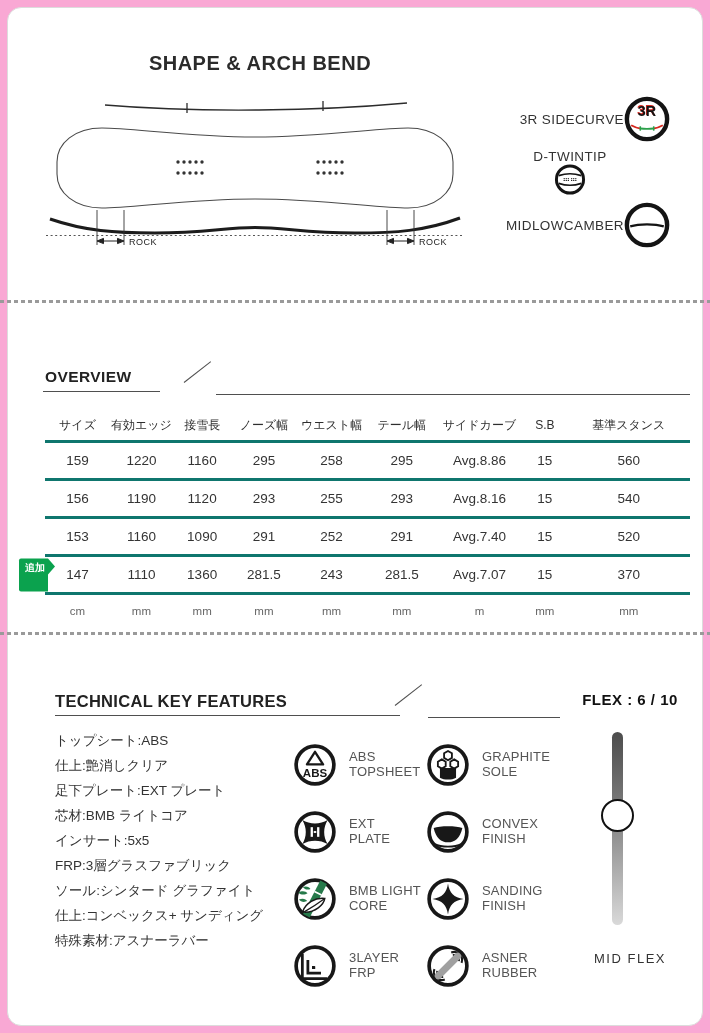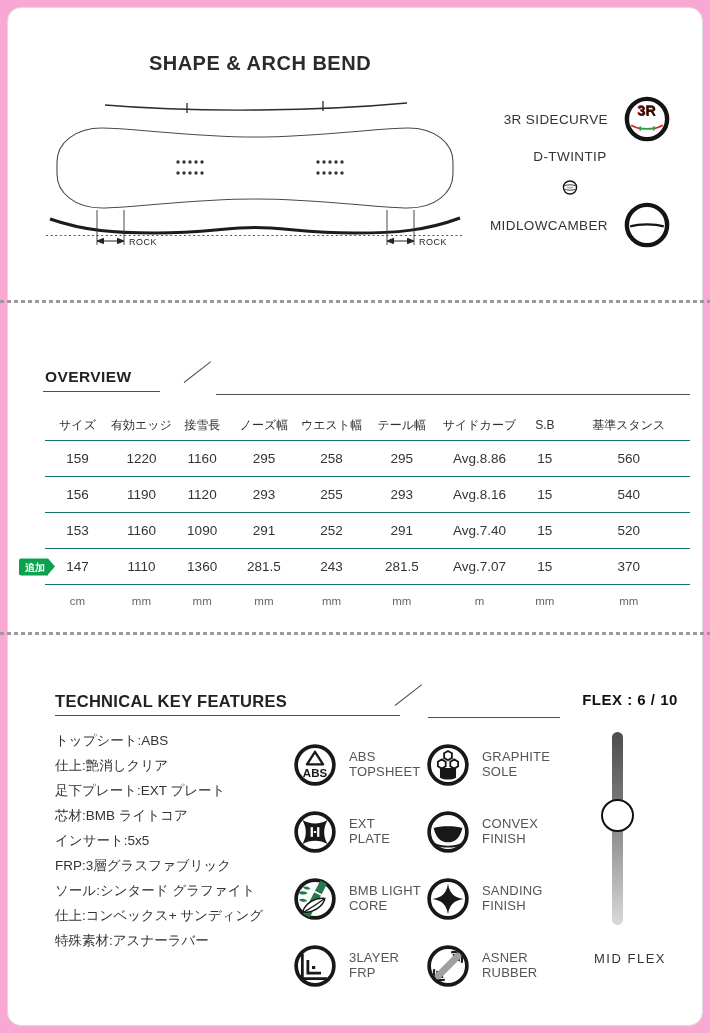--- a/index.html
+++ b/index.html
@@ -8,44 +8,44 @@
   .card{position:absolute;inset:7px;border:1px solid #dcdcdc;border-radius:14px;background:#fff;}
   .sep{position:absolute;left:0;right:0;height:3px;
        background:repeating-linear-gradient(90deg,#9a9a9a 0 4px,transparent 4px 7px);}
   .sep1{top:300px;} .sep2{top:632px;}
 
   
   .shape-title{position:absolute;top:52px;left:40px;width:440px;text-align:center;
                font-size:20px;font-weight:700;letter-spacing:.5px;color:#2b2b2b;}
   .board-svg{position:absolute;left:40px;top:92px;}
   .shape-badge{position:absolute;left:470px;width:200px;height:46px;display:flex;
-               align-items:center;justify-content:flex-end;gap:16px;}
+               align-items:center;justify-content:flex-end;}
   .sb1{top:96px;} .sb2{top:149px;flex-direction:column;} .sb3{top:202px;}
   .shape-badge .lbl{font-size:13.5px;color:#333;letter-spacing:.4px;white-space:nowrap;}
 
   
   .ov-head{position:absolute;left:45px;top:368px;font-size:15.5px;font-weight:700;
            letter-spacing:.4px;color:#222;}
   .rule{position:absolute;border-top:1.5px solid #4f4f4f;}
   .slash{position:absolute;border-top:1.5px solid #4f4f4f;transform:rotate(-38deg);
          transform-origin:left center;}
   .ov-rule1{left:43px;top:391px;width:117px;}
   .ov-slash{left:184px;top:382px;width:34px;}
   .ov-rule2{left:216px;top:394px;width:474px;}
 
   table.ov{position:absolute;left:45px;top:410px;width:645px;border-collapse:collapse;}
   table.ov th{font-size:12px;font-weight:400;color:#2e2e2e;height:28px;text-align:center;
               white-space:nowrap;}
   table.ov td{font-size:13.5px;color:#343434;height:33px;text-align:center;}
-  table.ov thead tr, table.ov tr.data{border-bottom:1px solid #0f766e;}
+  table.ov thead tr, table.ov tr.data{border-bottom:3px solid #0f766e;}
   table.ov tr.units td{font-size:11.5px;color:#666;height:30px;}
   .cell-badge-host{position:relative;}
   .added-badge{position:absolute;left:-26px;top:50%;transform:translateY(-50%);
                background:#0ba24e;color:#fff;font-size:10px;font-weight:700;
-               line-height:17px;height:17px;padding:0 3px 0 6px;border-radius:2px 0 0 2px;
+               line-height:17px;height:17px;padding:0 3px 16px 6px;border-radius:2px 0 0 2px;
                white-space:nowrap;}
   .added-badge:after{content:"";position:absolute;left:100%;top:0;
                border-left:7px solid #0ba24e;border-top:8.5px solid transparent;
                border-bottom:8.5px solid transparent;}
 
   
   .tech-head{position:absolute;left:55px;top:692px;font-size:16.5px;font-weight:700;
              letter-spacing:.3px;color:#222;}
   .tech-rule1{left:55px;top:715px;width:345px;}
   .tech-slash{left:395px;top:705px;width:34px;}

